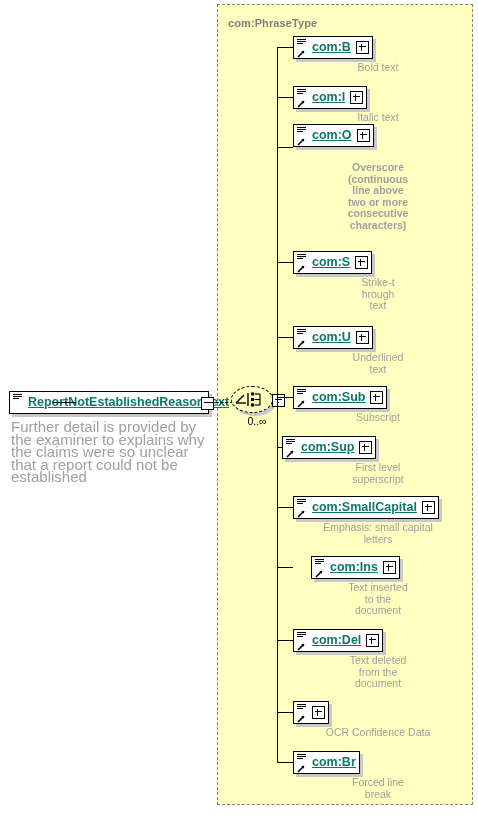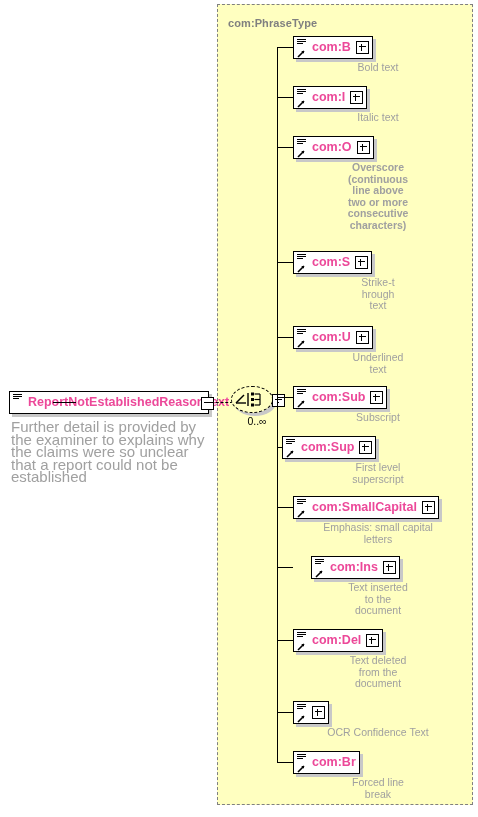--- a/index.html
+++ b/index.html
@@ -65,23 +65,24 @@
     box-shadow: 3px 3px 0 0 #c8c8c8;
   }
   .node-box.root {
     width: 200px;
     padding-left: 18px;
     padding-right: 4px;
   }
   .node-label {
     font-size: 12.5px;
     font-weight: bold;
-    color: #ec4899;
+    color: #0f766e;
     white-space: nowrap;
     line-height: 1;
+    text-decoration: underline;
   }
   .node-label.root-label { font-size: 12.5px; }
 
   
   .elem-icon {
     position: absolute;
     left: 3px;
     top: 2px;
     width: 12px;
     height: 19px;
@@ -314,21 +315,21 @@
           </span>
           <svg class="arrow" viewBox="0 0 8 8">
             <path d="M1 7 L7 1" stroke="#000" stroke-width="1.6"></path>
             <path d="M4.2 1 L7 1 L7 3.8 Z" fill="#000"></path>
           </svg>
         </span>
         <span class="node-label">com:I</span>
         <span class="expander plus"></span>
       </div></div>
     <div class="child-desc" style="left: 303px; top: 112px; width: 150px;">Italic text</div>
-    <div class="child" style="left: 293px; top: 136px;"><div class="node-box">
+    <div class="child" style="left: 293px; top: 124px;"><div class="node-box">
         <span class="elem-icon">
           <span class="bars">
             <i></i>
             <i></i>
             <i></i>
           </span>
           <svg class="arrow" viewBox="0 0 8 8">
             <path d="M1 7 L7 1" stroke="#000" stroke-width="1.6"></path>
             <path d="M4.2 1 L7 1 L7 3.8 Z" fill="#000"></path>
           </svg>
@@ -470,21 +471,21 @@
             <i></i>
             <i></i>
           </span>
           <svg class="arrow" viewBox="0 0 8 8">
             <path d="M1 7 L7 1" stroke="#000" stroke-width="1.6"></path>
             <path d="M4.2 1 L7 1 L7 3.8 Z" fill="#000"></path>
           </svg>
         </span>
         <span class="expander plus"></span>
       </div></div>
-    <div class="child-desc" style="left: 303px; top: 727px; width: 150px;">OCR Confidence Text</div>
+    <div class="child-desc" style="left: 303px; top: 727px; width: 150px;">OCR Confidence Data</div>
     <div class="child" style="left: 293px; top: 751px;"><div class="node-box">
         <span class="elem-icon">
           <span class="bars">
             <i></i>
             <i></i>
             <i></i>
           </span>
           <svg class="arrow" viewBox="0 0 8 8">
             <path d="M1 7 L7 1" stroke="#000" stroke-width="1.6"></path>
             <path d="M4.2 1 L7 1 L7 3.8 Z" fill="#000"></path>

